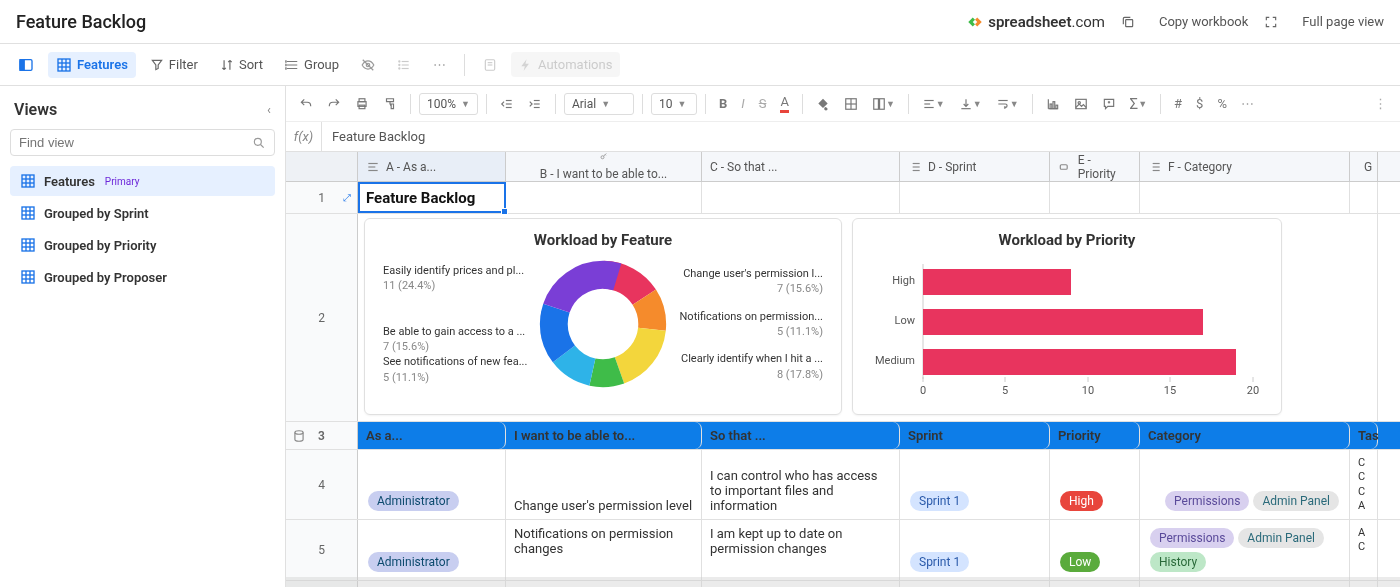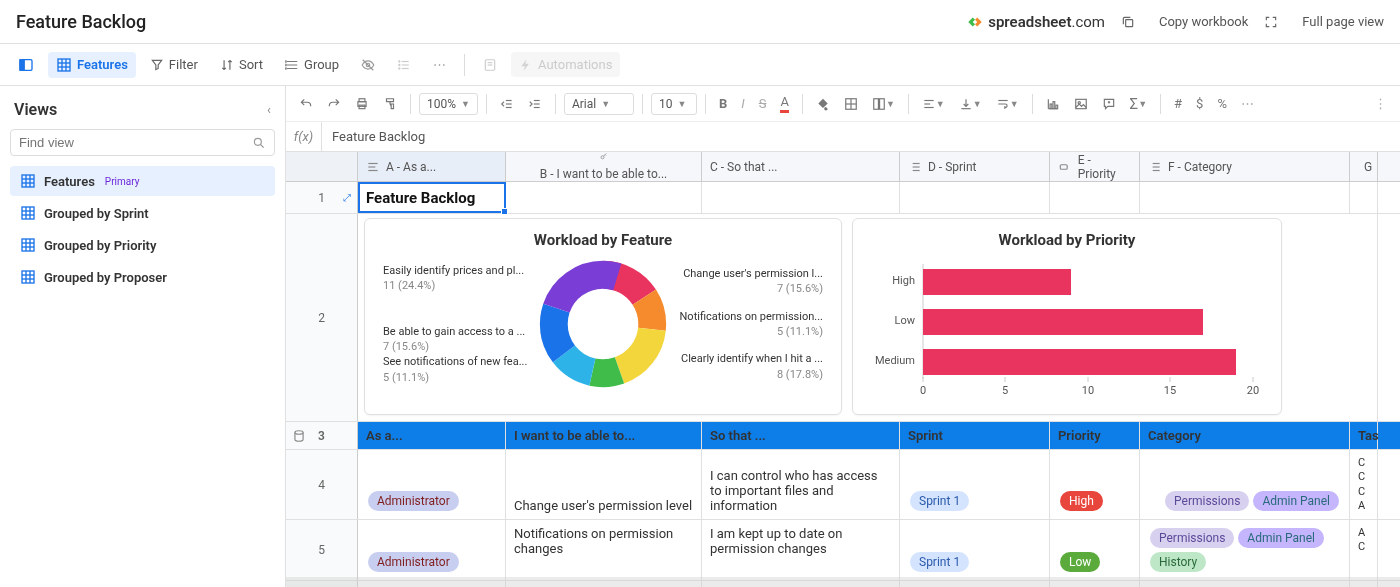--- a/index.html
+++ b/index.html
@@ -43,28 +43,28 @@
 .cell { border-right: 1px solid #e0e0e0; padding: 6px 8px; display: flex; align-items: flex-start; flex-direction: column; justify-content: flex-end; color: #333; }
 .w-a { width: 148px; } .w-b { width: 196px; flex-direction: column; } .w-c { width: 198px; } .w-d { width: 150px; } .w-e { width: 90px; } .w-f { width: 210px; } .w-g { width: 28px; }
 .row1-cell { border: 2px solid #1a73e8; font-weight: 700; font-size: 15px; color: #111; padding: 4px 6px; position: relative; }
 .charts { display: flex; gap: 10px; padding: 6px; }
 .chart-card { background: #fff; border: 1px solid #e0e0e0; border-radius: 6px; padding: 12px; box-shadow: 0 1px 2px rgba(0,0,0,0.05); }
 .chart-title { text-align: center; font-weight: 700; font-size: 15px; margin-bottom: 10px; }
 .donut-wrap { display: flex; align-items: center; justify-content: center; }
 .donut-labels { font-size: 11px; color: #333; line-height: 1.4; }
 .donut-labels .sub { color: #888; }
 .table-header-row { background: #0d7de8; color: #fff; font-weight: 600; height: 28px; }
-.table-header-row .cell { justify-content: center; }
+.table-header-row .cell { justify-content: center; border-radius: 7px; }
 .tag { display: inline-block; padding: 3px 9px; border-radius: 10px; font-size: 12px; margin: 2px 2px; }
-.tag-admin { background: #c8cef0; color: #7f1d1d; }
+.tag-admin { background: #c8cef0; color: #0c4a6e; }
 .tag-sprint { background: #d4e4ff; color: #2a5aaa; }
 .tag-high { background: #e8453c; color: #fff; }
 .tag-low { background: #5aab3c; color: #fff; }
 .tag-perm { background: #d8d0ef; color: #5a4a9a; }
-.tag-panel { background: #c4b5fd; color: #2a6a7a; }
+.tag-panel { background: #e5e5e5; color: #2a6a7a; }
 .tag-history { background: #bde7c7; color: #2a6a3a; }
 .icon-svg { width: 16px; height: 16px; }
 .small-icon { width: 14px; height: 14px; }
 .caret { font-size: 9px; color: #888; }
 </style>
 </head>
 <body>
 
 <div class="header">
   <div class="header-title">Feature Backlog</div>

